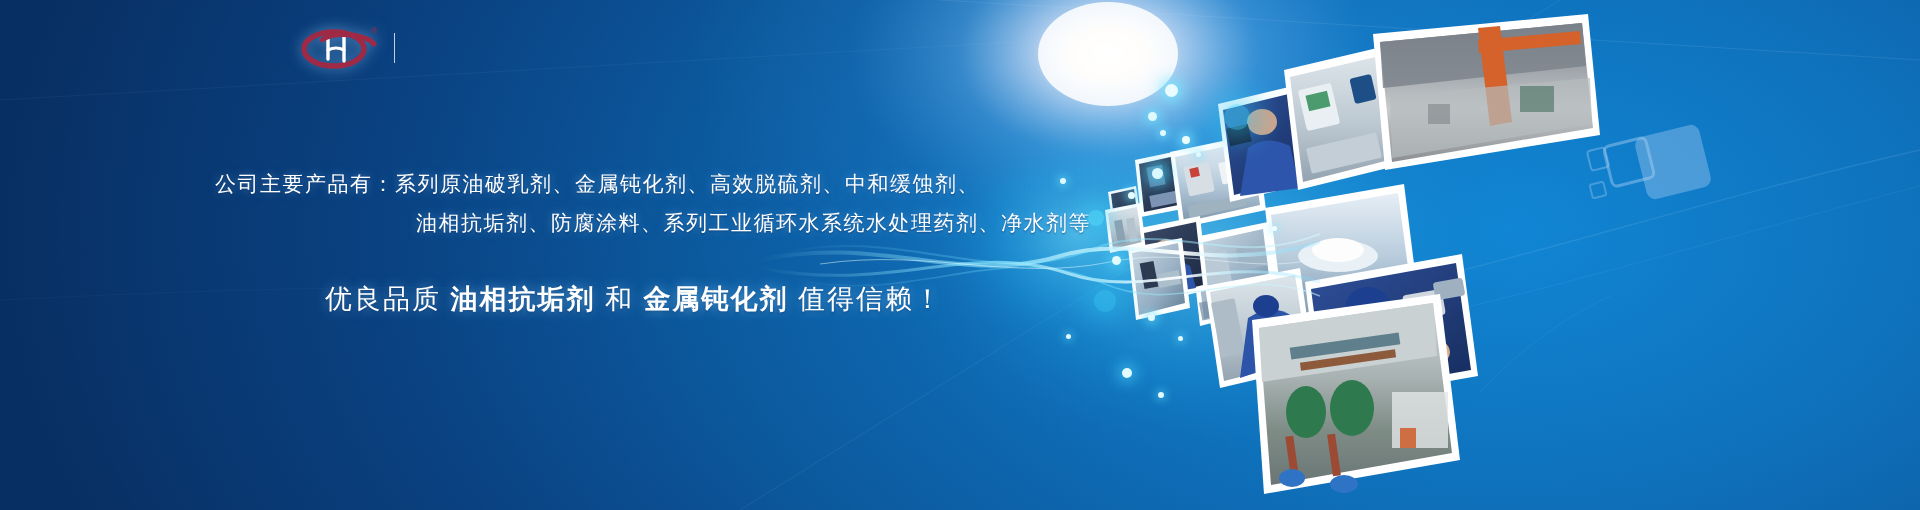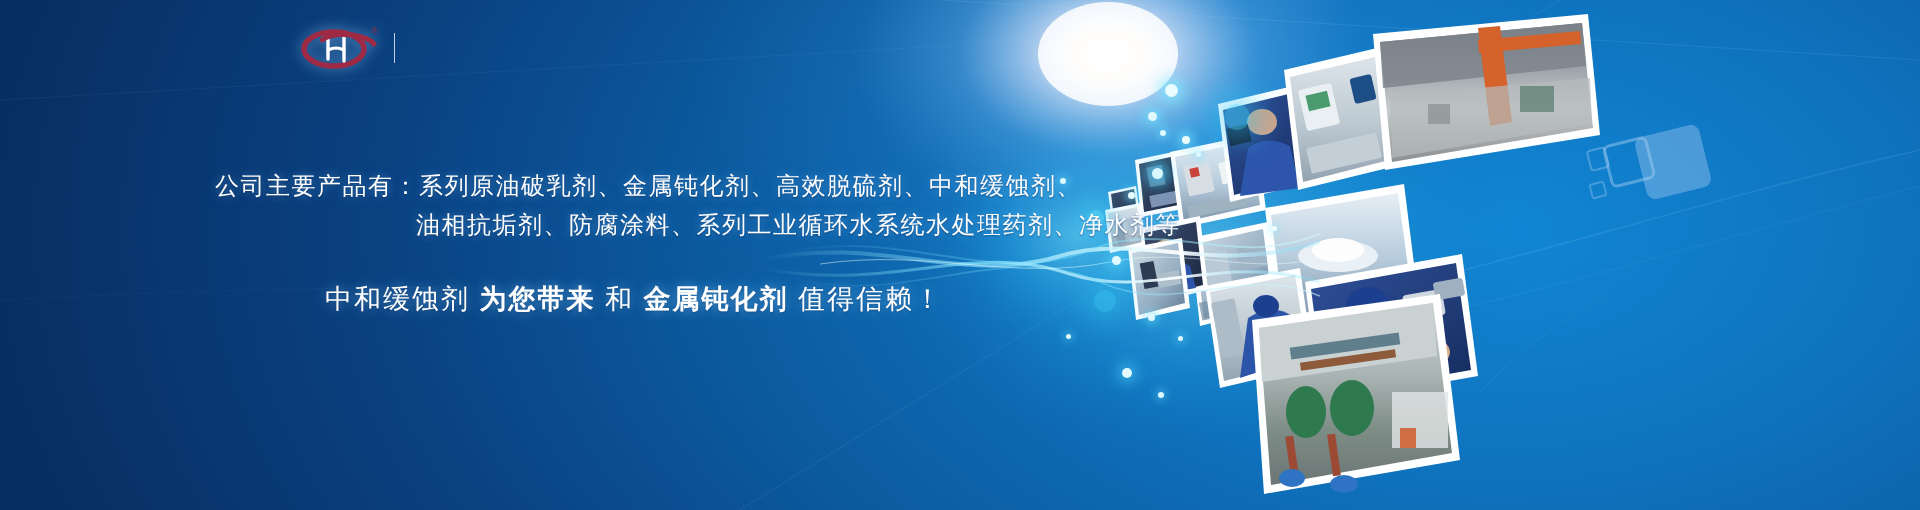--- a/index.html
+++ b/index.html
@@ -29,21 +29,21 @@
   
   .logo{position:absolute;left:300px;top:26px;display:flex;align-items:center;gap:14px;}
   .logo-mark{width:80px;height:44px;position:relative;filter:drop-shadow(0 0 7px rgba(150,210,255,.55));}
   .logo-reg{position:absolute;right:2px;top:1px;color:#9e2a45;font-size:9px;line-height:1;}
   .logo-div{width:1px;height:30px;background:rgba(255,255,255,.75);}
   .logo-text{color:#ffffff;font-size:27px;font-weight:bold;letter-spacing:3px;
              text-shadow:0 0 10px rgba(140,205,255,.7),0 1px 2px rgba(0,20,60,.5);white-space:nowrap;}
 
   
   .copy{position:absolute;left:0;top:0;width:1100px;}
-  .prod{color:#ffffff;font-size:24px;letter-spacing:1.5px;white-space:nowrap;
+  .prod{color:#ffffff;font-size:21px;letter-spacing:1.5px;white-space:nowrap;
         text-shadow:0 0 9px rgba(110,190,255,.55),0 1px 2px rgba(0,25,70,.55);}
   .prod.l1{position:absolute;left:215px;top:170px;}
   .prod.l2{position:absolute;left:416px;top:209px;}
 
   .tagline{position:absolute;left:325px;top:281px;white-space:nowrap;
            color:#ffffff;font-size:27px;letter-spacing:2px;
            text-shadow:0 0 12px rgba(120,200,255,.65),0 1px 3px rgba(0,25,70,.5);}
   .tagline .hl{font-weight:bold;}
   .tagline .lt{font-weight:normal;}
 
@@ -318,21 +318,21 @@
       <span class="logo-reg">®</span>
     </div>
     <div class="logo-div"></div>
   </div>
 
   <div class="copy">
     <div class="prod l1">公司主要产品有：系列原油破乳剂、金属钝化剂、高效脱硫剂、中和缓蚀剂、</div>
     <div class="prod l2">油相抗垢剂、防腐涂料、系列工业循环水系统水处理药剂、净水剂等</div>
 
     <div class="tagline">
-      <span class="lt">中和缓蚀剂</span>
-      <span class="hl">为您带来</span>
+      <span class="lt">优良品质</span>
+      <span class="hl">油相抗垢剂</span>
       <span class="lt">和</span>
       <span class="hl">金属钝化剂</span>
       <span class="lt">值得信赖！</span>
     </div>
   </div>
 
 </div>
 
 </body></html>

